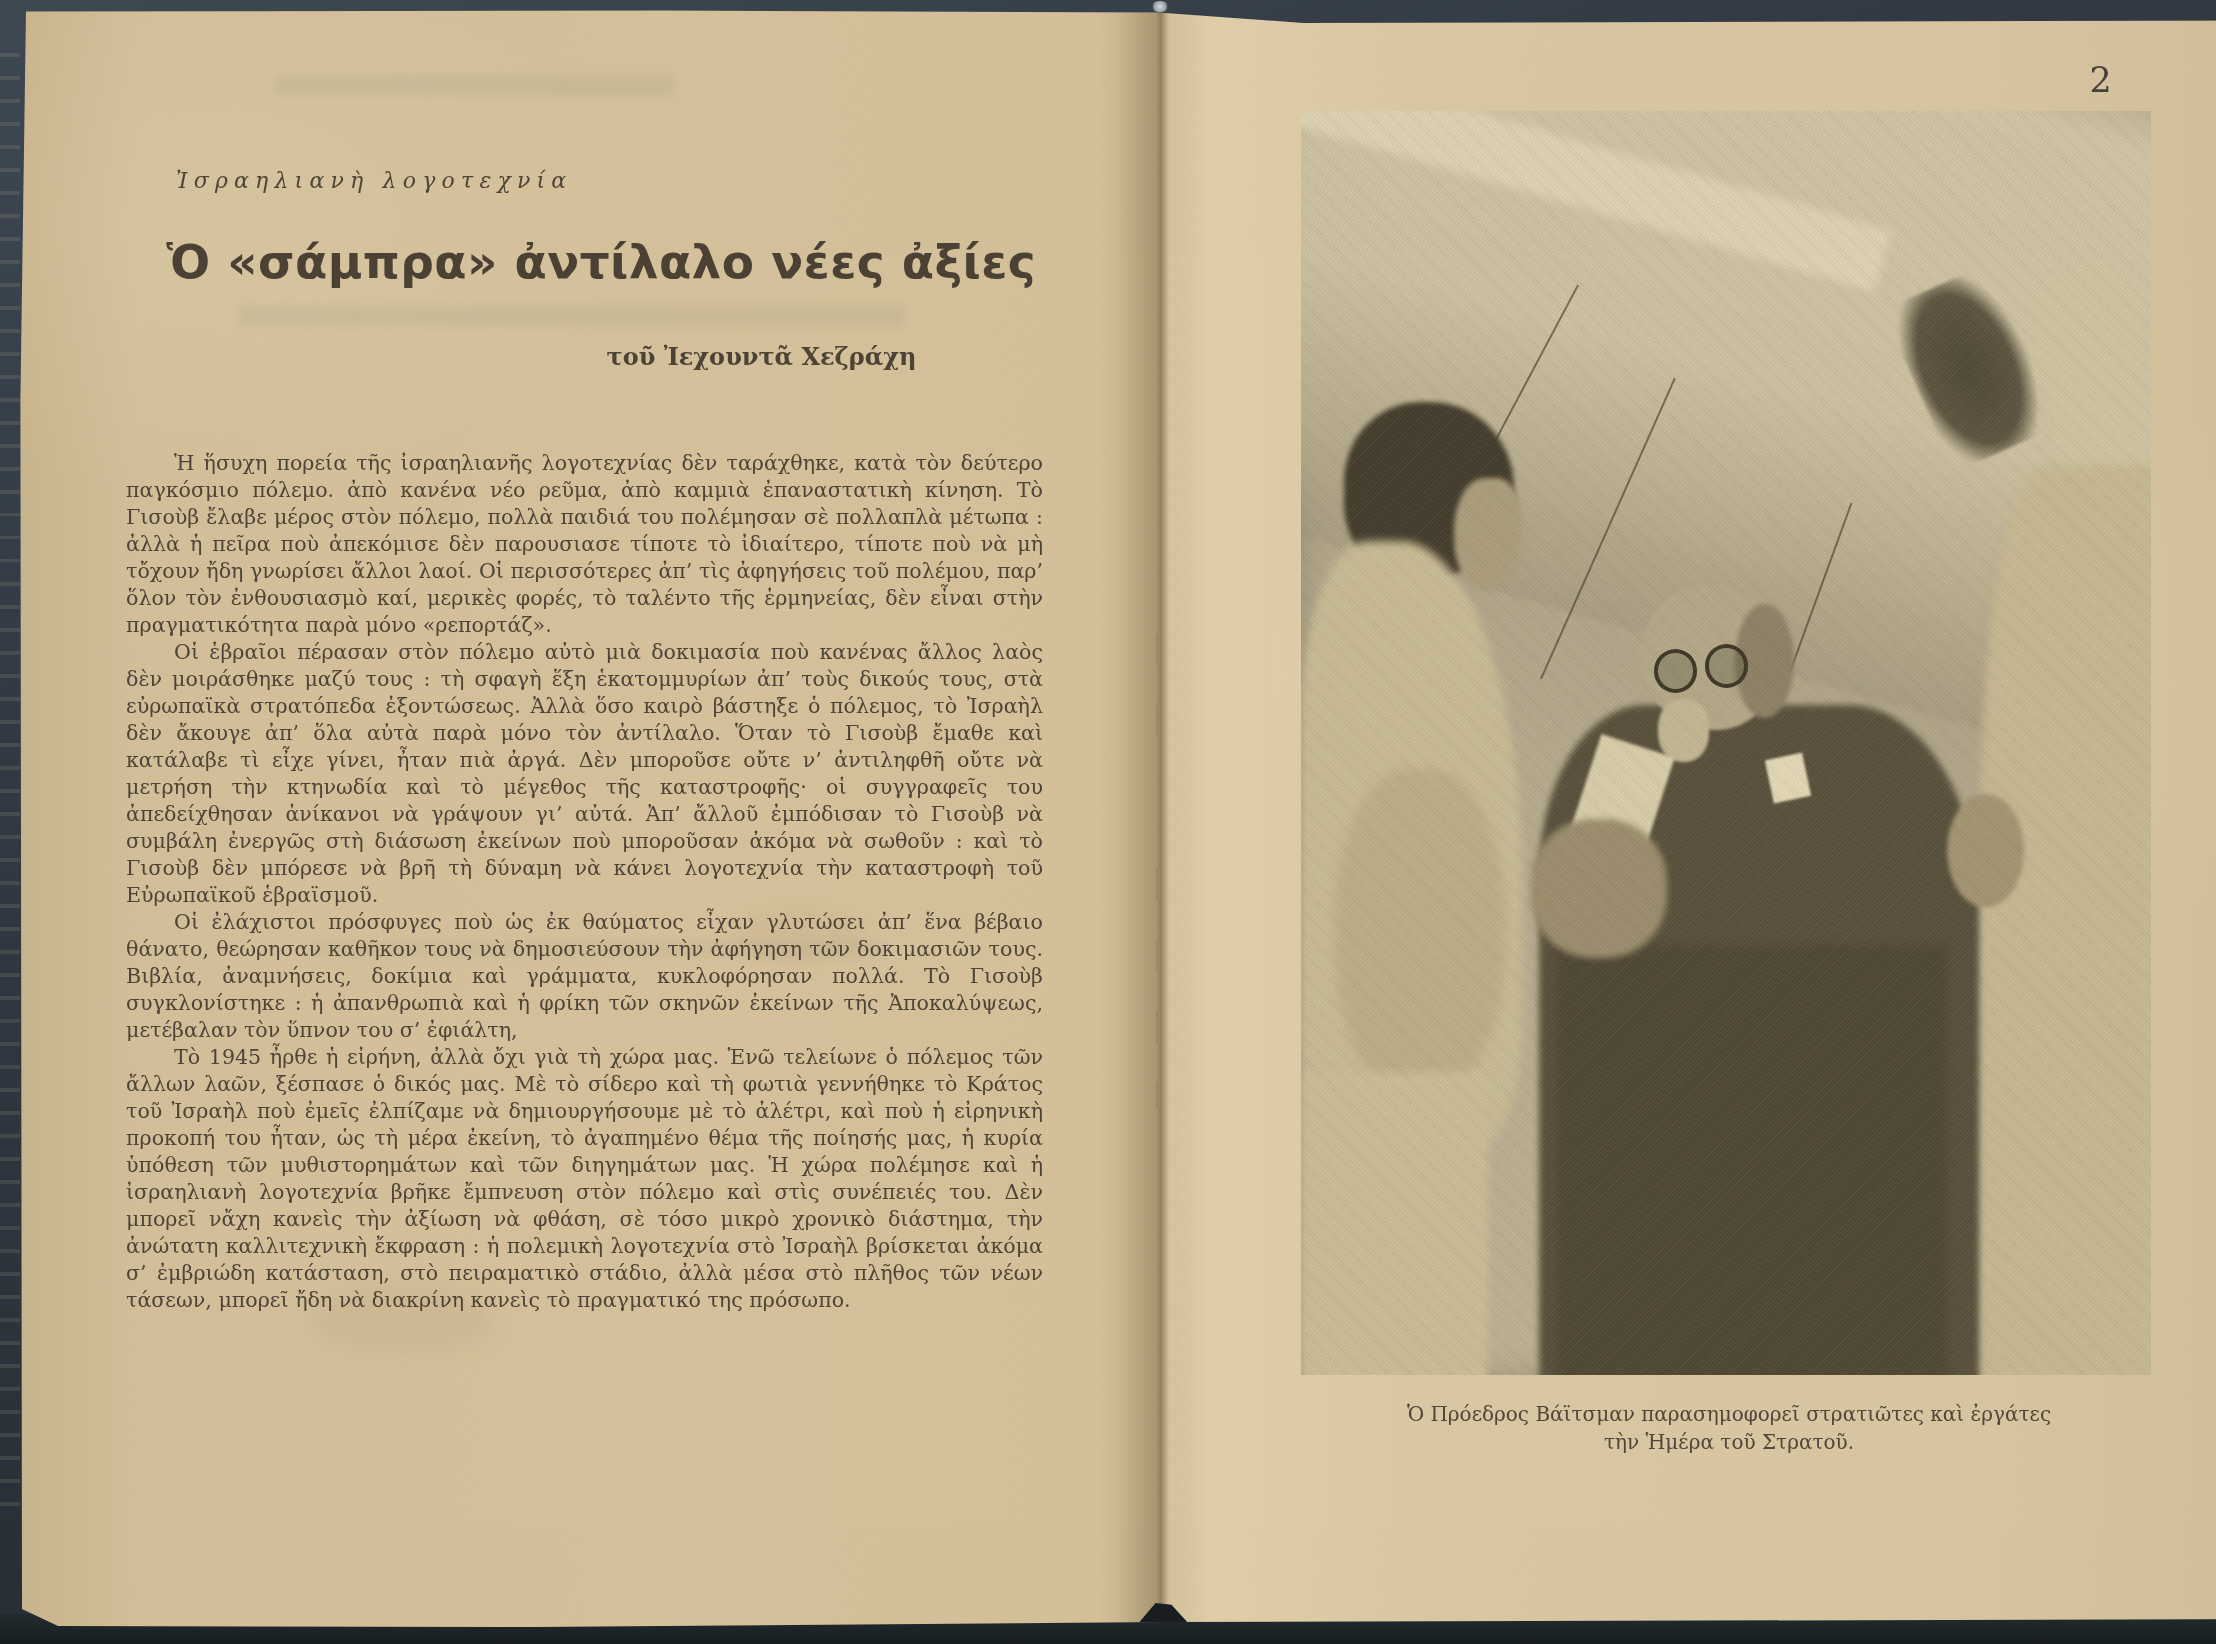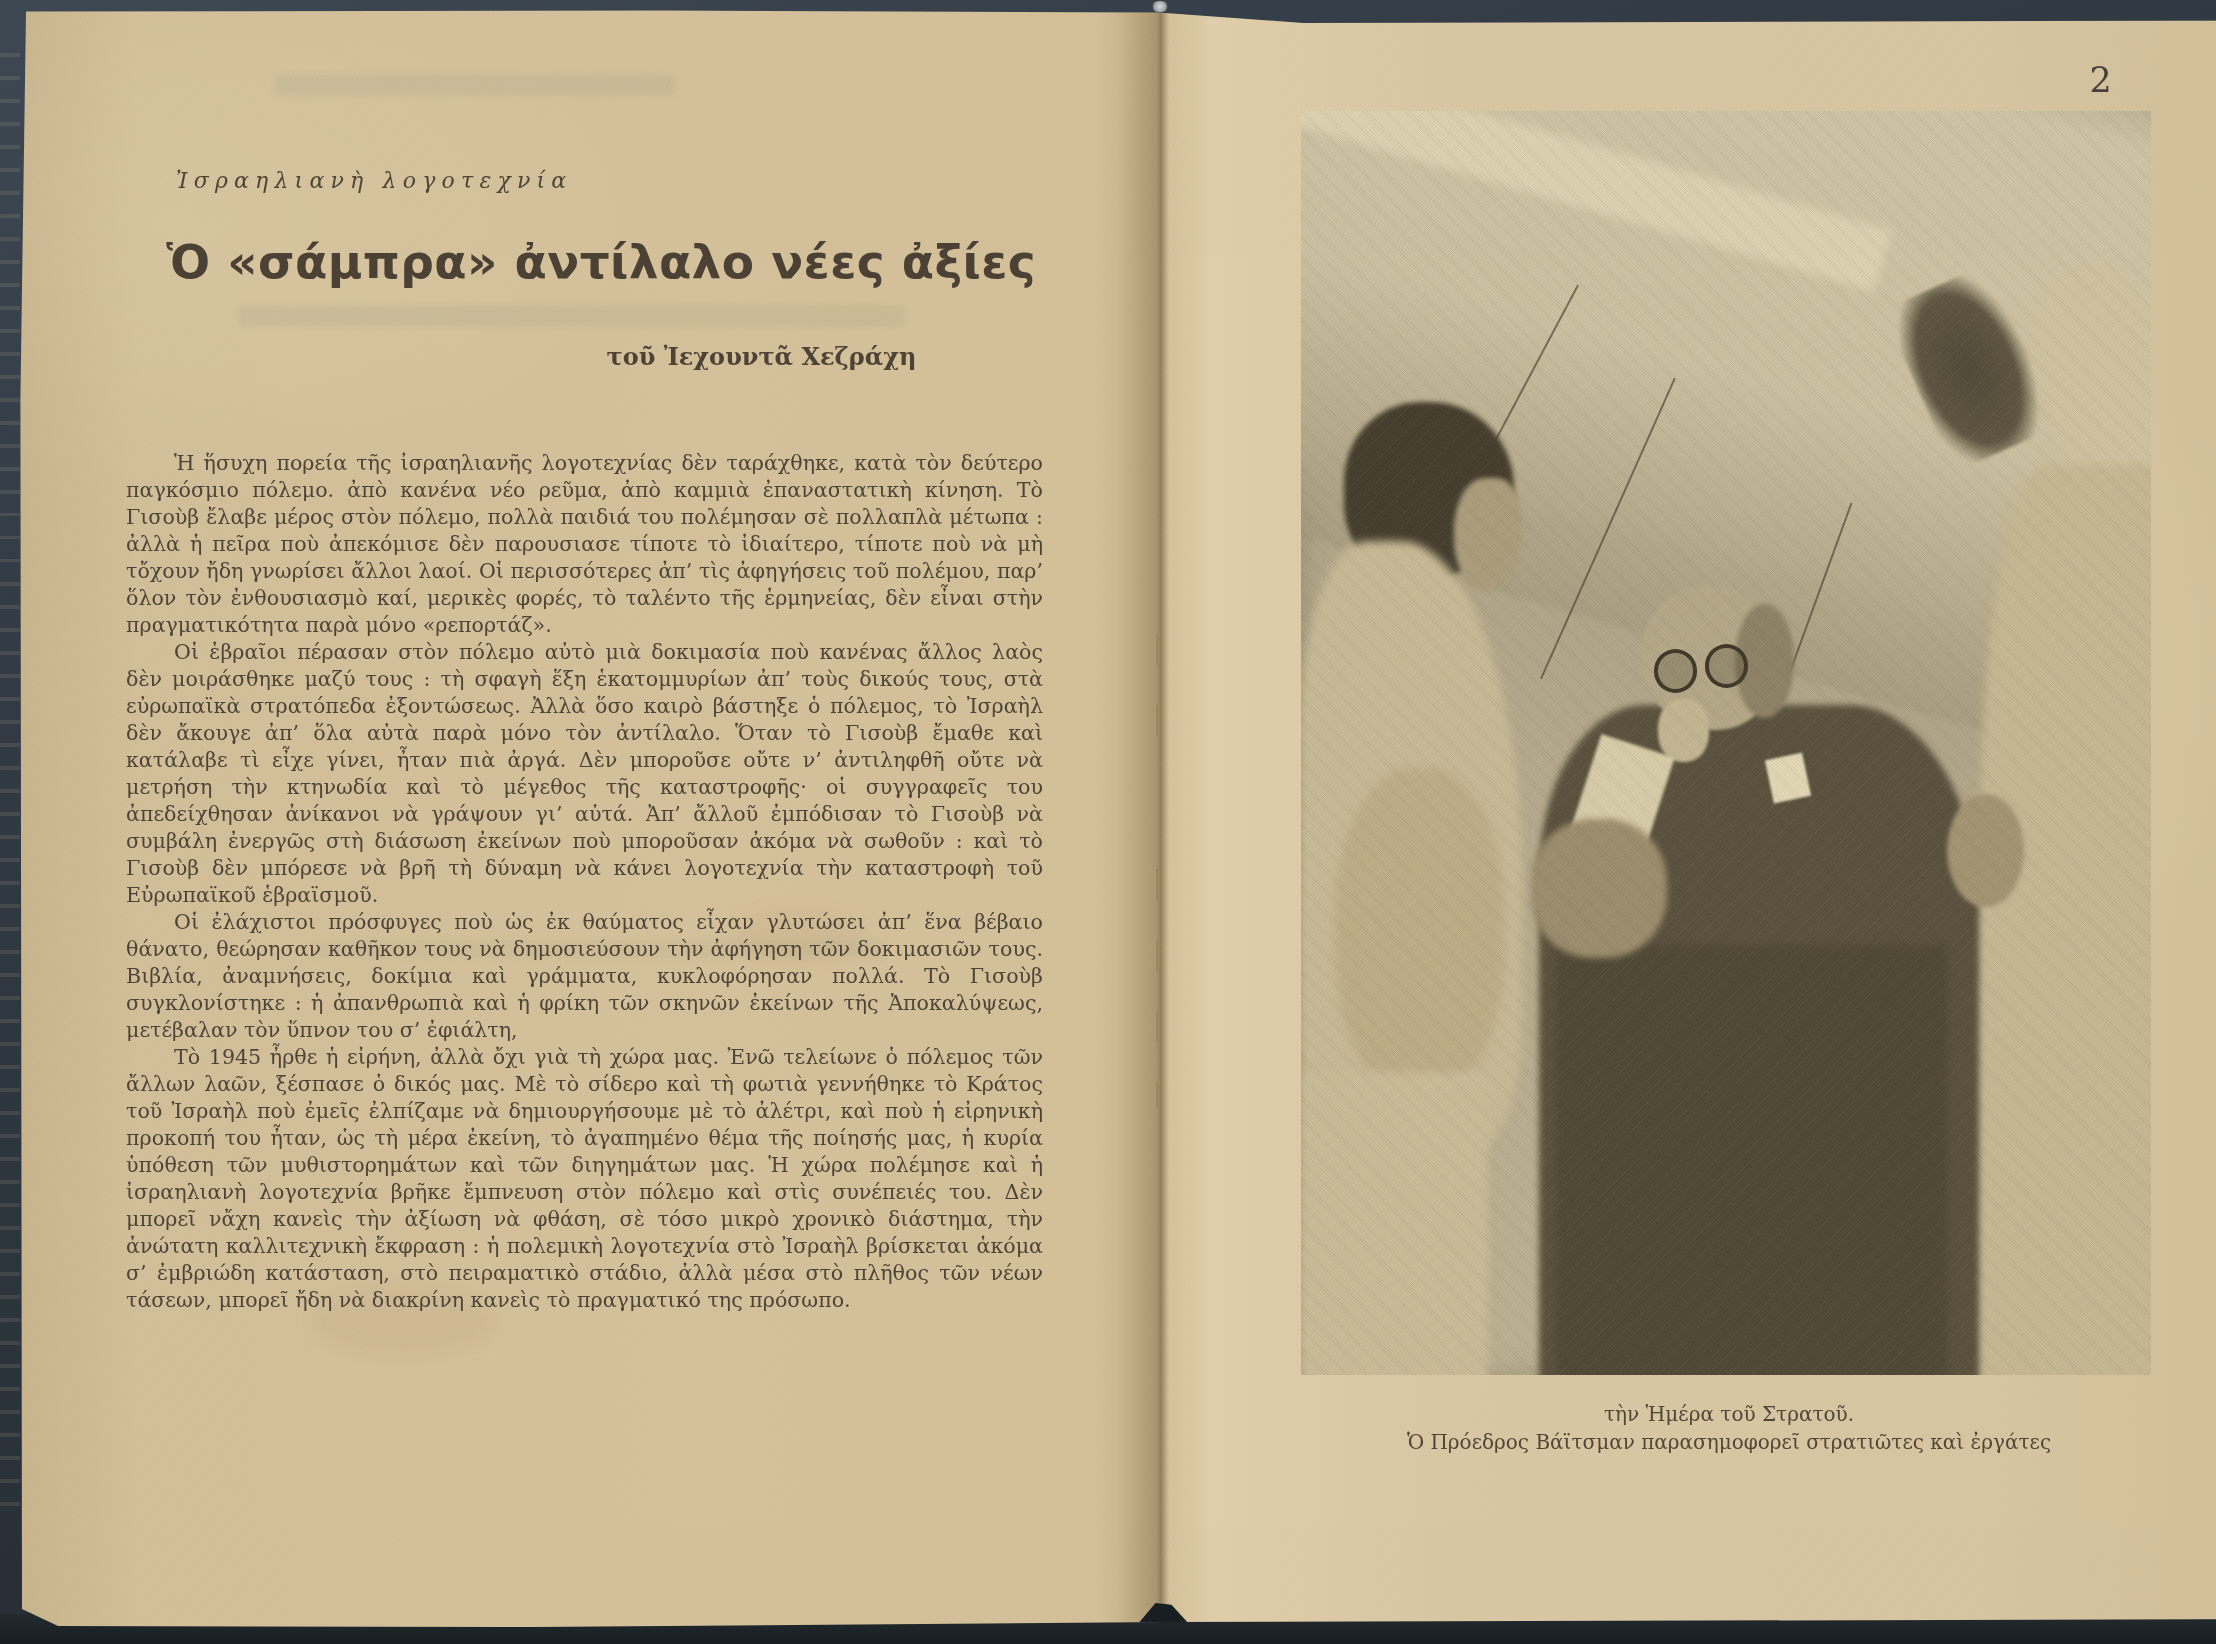--- a/index.html
+++ b/index.html
@@ -157,22 +157,22 @@
         <div class="ph ph-paper"></div>
         <div class="ph ph-hands"></div>
         <div class="ph ph-right-fig"></div>
         <div class="ph ph-right-hand"></div>
         <div class="ph ph-left-trouser"></div>
         <div class="halftone"></div>
         <div class="vignette"></div>
       </div>
 
       <div class="caption">
+        <div>Ὁ Πρόεδρος Βάϊτσμαν παρασημοφορεῖ στρατιῶτες καὶ ἐργάτες</div>
         <div>τὴν Ἡμέρα τοῦ Στρατοῦ.</div>
-        <div>Ὁ Πρόεδρος Βάϊτσμαν παρασημοφορεῖ στρατιῶτες καὶ ἐργάτες</div>
       </div>
     </div>
 
     <div class="gutter-bottom-notch"></div>
   </div>
 
   <div class="spine-staple"></div>
 </div>
 
 

